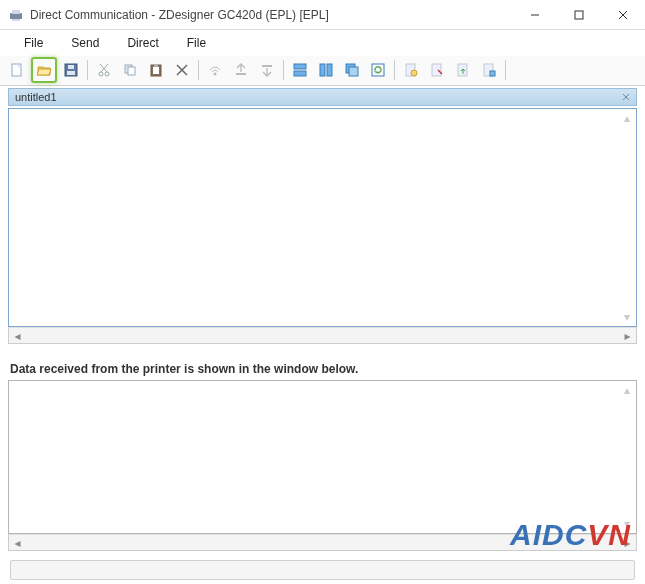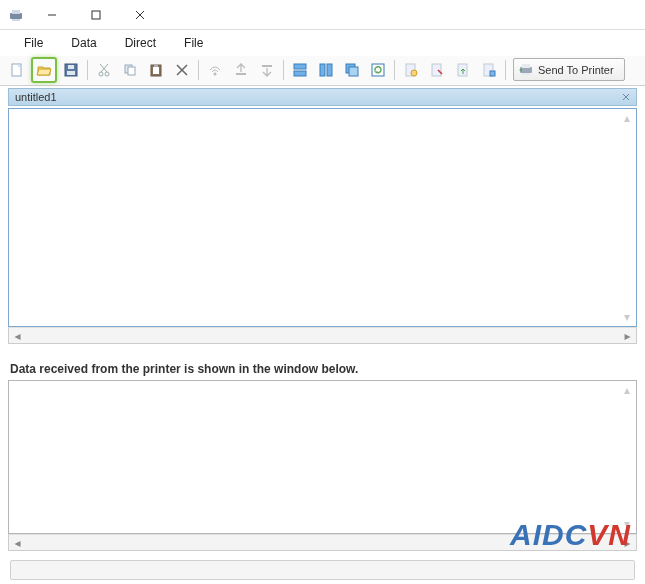--- a/index.html
+++ b/index.html
@@ -42,20 +42,21 @@
 <body>
 
 <div class="titlebar">
   <span class="titlebar-icon">
     <svg viewBox="0 0 16 16">
         <rect x="2" y="6" width="12" height="6" rx="1" fill="#7a8aa0"></rect>
         <rect x="4" y="3" width="8" height="4" fill="#cfd8e3"></rect>
         <rect x="4" y="12" width="8" height="2" fill="#cfd8e3"></rect>
       </svg>
   </span>
+  <span class="titlebar-text">Direct Communication - ZDesigner GC420d (EPL) [EPL]</span>
   <div class="win-controls">
     <div class="win-btn">
         <svg viewBox="0 0 10 10">
           <line x1="1" y1="5" x2="9" y2="5" stroke="#333" stroke-width="1"></line>
         </svg>
       </div>
     <div class="win-btn">
         <svg viewBox="0 0 10 10">
           <rect x="1" y="1" width="8" height="8" fill="none" stroke="#333" stroke-width="1"></rect>
         </svg>
@@ -64,21 +65,21 @@
         <svg viewBox="0 0 10 10">
           <line x1="1" y1="1" x2="9" y2="9" stroke="#333" stroke-width="1"></line>
           <line x1="9" y1="1" x2="1" y2="9" stroke="#333" stroke-width="1"></line>
         </svg>
       </div>
   </div>
 </div>
 
 <div class="menubar">
   <div class="menu-item">File</div>
-  <div class="menu-item">Data</div>
+  <div class="menu-item">Send</div>
   <div class="menu-item">Direct</div>
   <div class="menu-item">File</div>
 </div>
 
 <div class="toolbar">
   <div class="tool-btn">
       <svg width="16" height="16" viewBox="0 0 16 16">
         <rect x="3" y="2" width="9" height="12" fill="#fff" stroke="#94a9c4"></rect>
         <path d="M9 2 L12 5 L9 5 Z" fill="#cfe0f3"></path>
       </svg>
@@ -189,29 +190,20 @@
         <path d="M8 7 l0 5 M6 9 l2 -2 l2 2" stroke="#39a839" fill="none"></path>
       </svg>
     </div>
   <div class="tool-btn">
       <svg width="16" height="16" viewBox="0 0 16 16">
         <rect x="3" y="2" width="9" height="12" fill="#eef" stroke="#bcc"></rect>
         <rect x="9" y="9" width="5" height="5" fill="#7db7e8" stroke="#3a7cb8"></rect>
       </svg>
     </div>
   <div class="tool-sep"></div>
-  <div class="tool-send">
-    <span><svg width="16" height="16" viewBox="0 0 16 16">
-          <rect x="2" y="6" width="12" height="6" rx="1" fill="#9aa8b7"></rect>
-          <rect x="4" y="3" width="8" height="4" fill="#e6eaef"></rect>
-          <rect x="4" y="12" width="8" height="2" fill="#e6eaef"></rect>
-          <path d="M1 9 l3 -2 v4 z" fill="#5fa860"></path>
-        </svg></span>
-    <span>Send To Printer</span>
-  </div>
 </div>
 
 <div class="doc-tab">
   <span>untitled1</span>
   <span class="doc-tab-close">
       <svg width="8" height="8" viewBox="0 0 8 8">
         <line x1="1" y1="1" x2="7" y2="7" stroke="#6b8aa5"></line>
         <line x1="7" y1="1" x2="1" y2="7" stroke="#6b8aa5"></line>
       </svg>
     </span>

